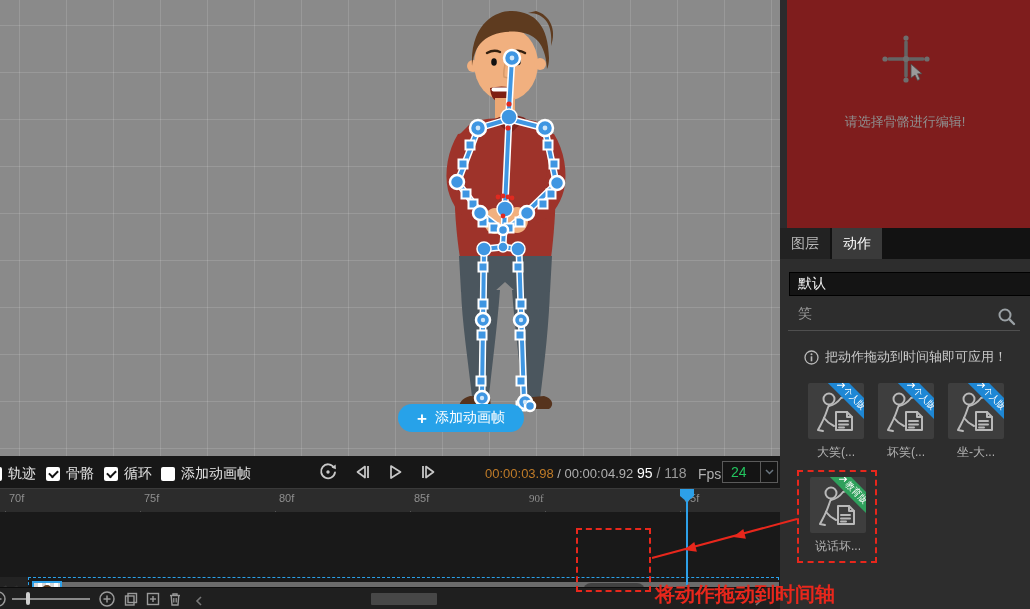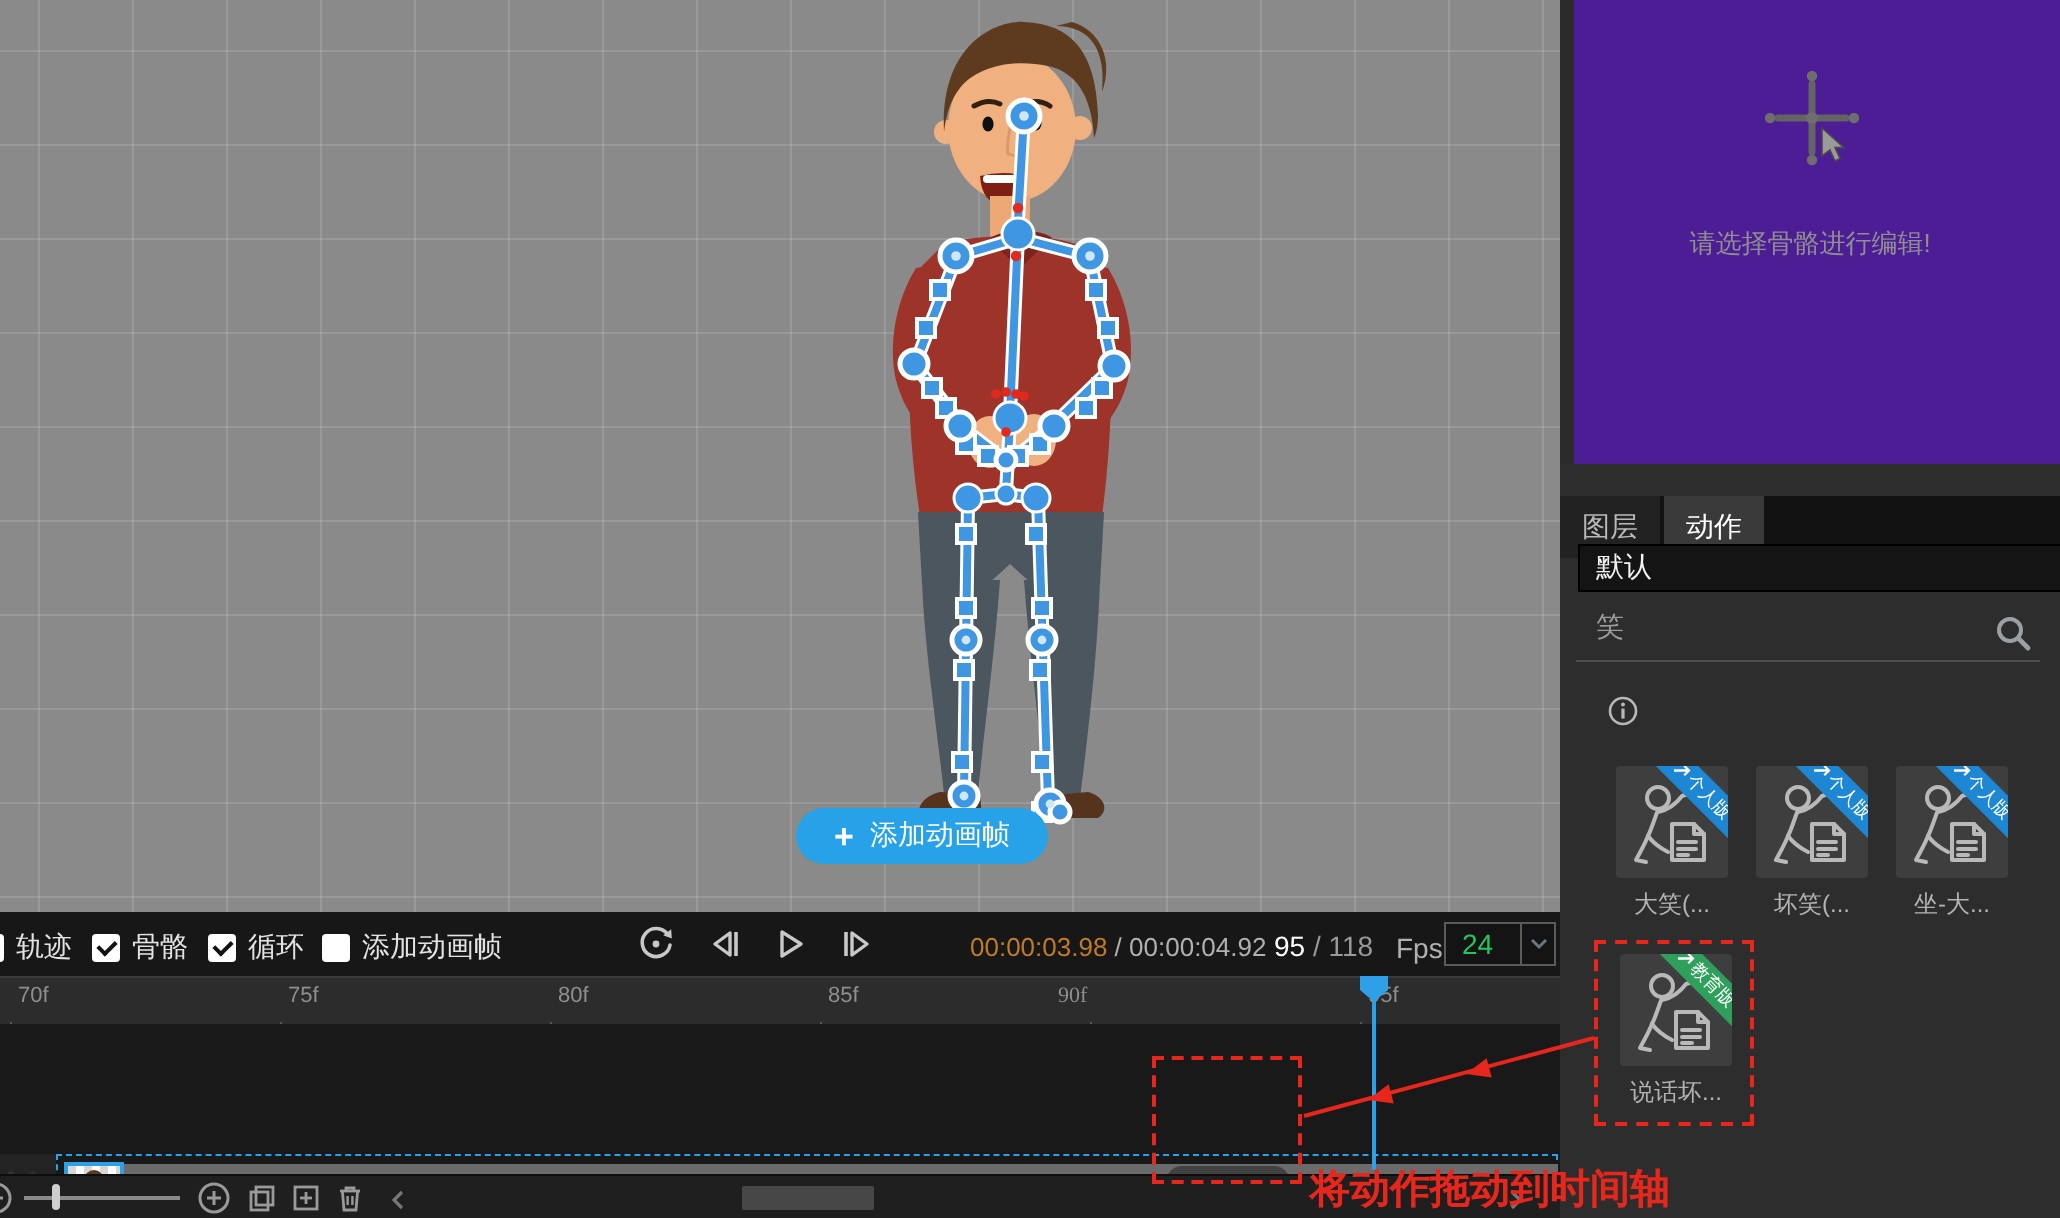--- a/index.html
+++ b/index.html
@@ -12,25 +12,25 @@
   background-image:linear-gradient(rgba(255,255,255,.13) 1px,transparent 1px),
                    linear-gradient(90deg,rgba(255,255,255,.13) 1px,transparent 1px);
   background-size:47px 47px;background-position:-28px -22px}
 #stage svg.char{position:absolute;left:0;top:0}
 #add-frame{position:absolute;left:398px;top:404px;width:126px;height:28px;border:none;border-radius:14px;
   background:#27a2e9;color:#fff;font-size:14px;display:flex;align-items:center;justify-content:center;gap:8px;cursor:pointer}
 #add-frame .plus{font-size:17px;font-weight:bold;line-height:1}
 
 
 #right{position:absolute;left:780px;top:0;width:250px;height:609px;background:#2d2d2d}
-#preview{position:absolute;left:0;top:0;width:250px;height:232px;background:#4c1d95}
+#preview{position:absolute;left:0;top:0;width:250px;height:232px;background:#7f1d1d}
 #preview .edge{position:absolute;left:0;top:0;width:7px;height:232px;background:#2b2b2d}
 #preview .hint{position:absolute;left:0;top:113px;width:250px;text-align:center;color:#8f8f8f;font-size:13px}
 #preview svg{position:absolute;left:95px;top:28px}
-#tabbar{position:absolute;left:0;top:248px;width:250px;height:31px;background:#121212}
+#tabbar{position:absolute;left:0;top:228px;width:250px;height:31px;background:#121212}
 .tab{position:absolute;top:0;height:31px;line-height:31px;text-align:center;font-size:14px;cursor:pointer}
 #tab-layers{left:0;width:50px;background:#222;color:#b9b9b9}
 #tab-actions{left:52px;width:50px;background:#3a3a3a;color:#fff}
 #panel-body{position:absolute;left:0;top:263px;width:250px;height:346px}
 #category{position:absolute;left:9px;top:9px;width:260px;height:24px;background:#141414;border:1px solid #000;color:#f2f2f2;font-size:14px;display:flex;align-items:center;cursor:pointer}
 #category .val{flex:1;padding-left:8px}
 #category .dd{width:22px;height:100%;display:flex;align-items:center;justify-content:center}
 #search-row{position:absolute;left:8px;top:40px;width:232px;height:28px;border-bottom:1px solid #4f4f4f}
 #search-input{position:absolute;left:10px;top:3px;width:188px;background:transparent;border:none;outline:none;color:#9a9a9a;font-size:14px;font-family:inherit}
 #search-icon{position:absolute;right:4px;top:4px;cursor:pointer}
@@ -278,20 +278,21 @@
               <line x1="12.2" y1="12.2" x2="17" y2="17" stroke="#9aa0a4" stroke-width="2.4" stroke-linecap="round"></line>
             </svg>
         </span>
       </div>
       <div id="tip">
         <svg width="15" height="15" viewBox="0 0 15 15">
           <circle cx="7.5" cy="7.5" r="6.5" fill="none" stroke="#b8b8b8" stroke-width="1.3"></circle>
           <circle cx="7.5" cy="4.3" r="1" fill="#b8b8b8"></circle>
             <rect x="6.7" y="6.3" width="1.6" height="5" fill="#b8b8b8"></rect>
         </svg>
+        <span>把动作拖动到时间轴即可应用！</span>
       </div>
 
       <div class="action-col" id="col-1">
         <div class="thumb">
           <svg class="fig" width="44" height="44">
               <use href="#icon-action"></use>
             </svg>
           <div class="banner blue">
             <svg width="7" height="7" viewBox="0 0 8 8">
                 <path d="M1,7 L7,1 M3.2,1 L7,1 L7,4.8" fill="none" stroke="#fff" stroke-width="1.3"></path>

